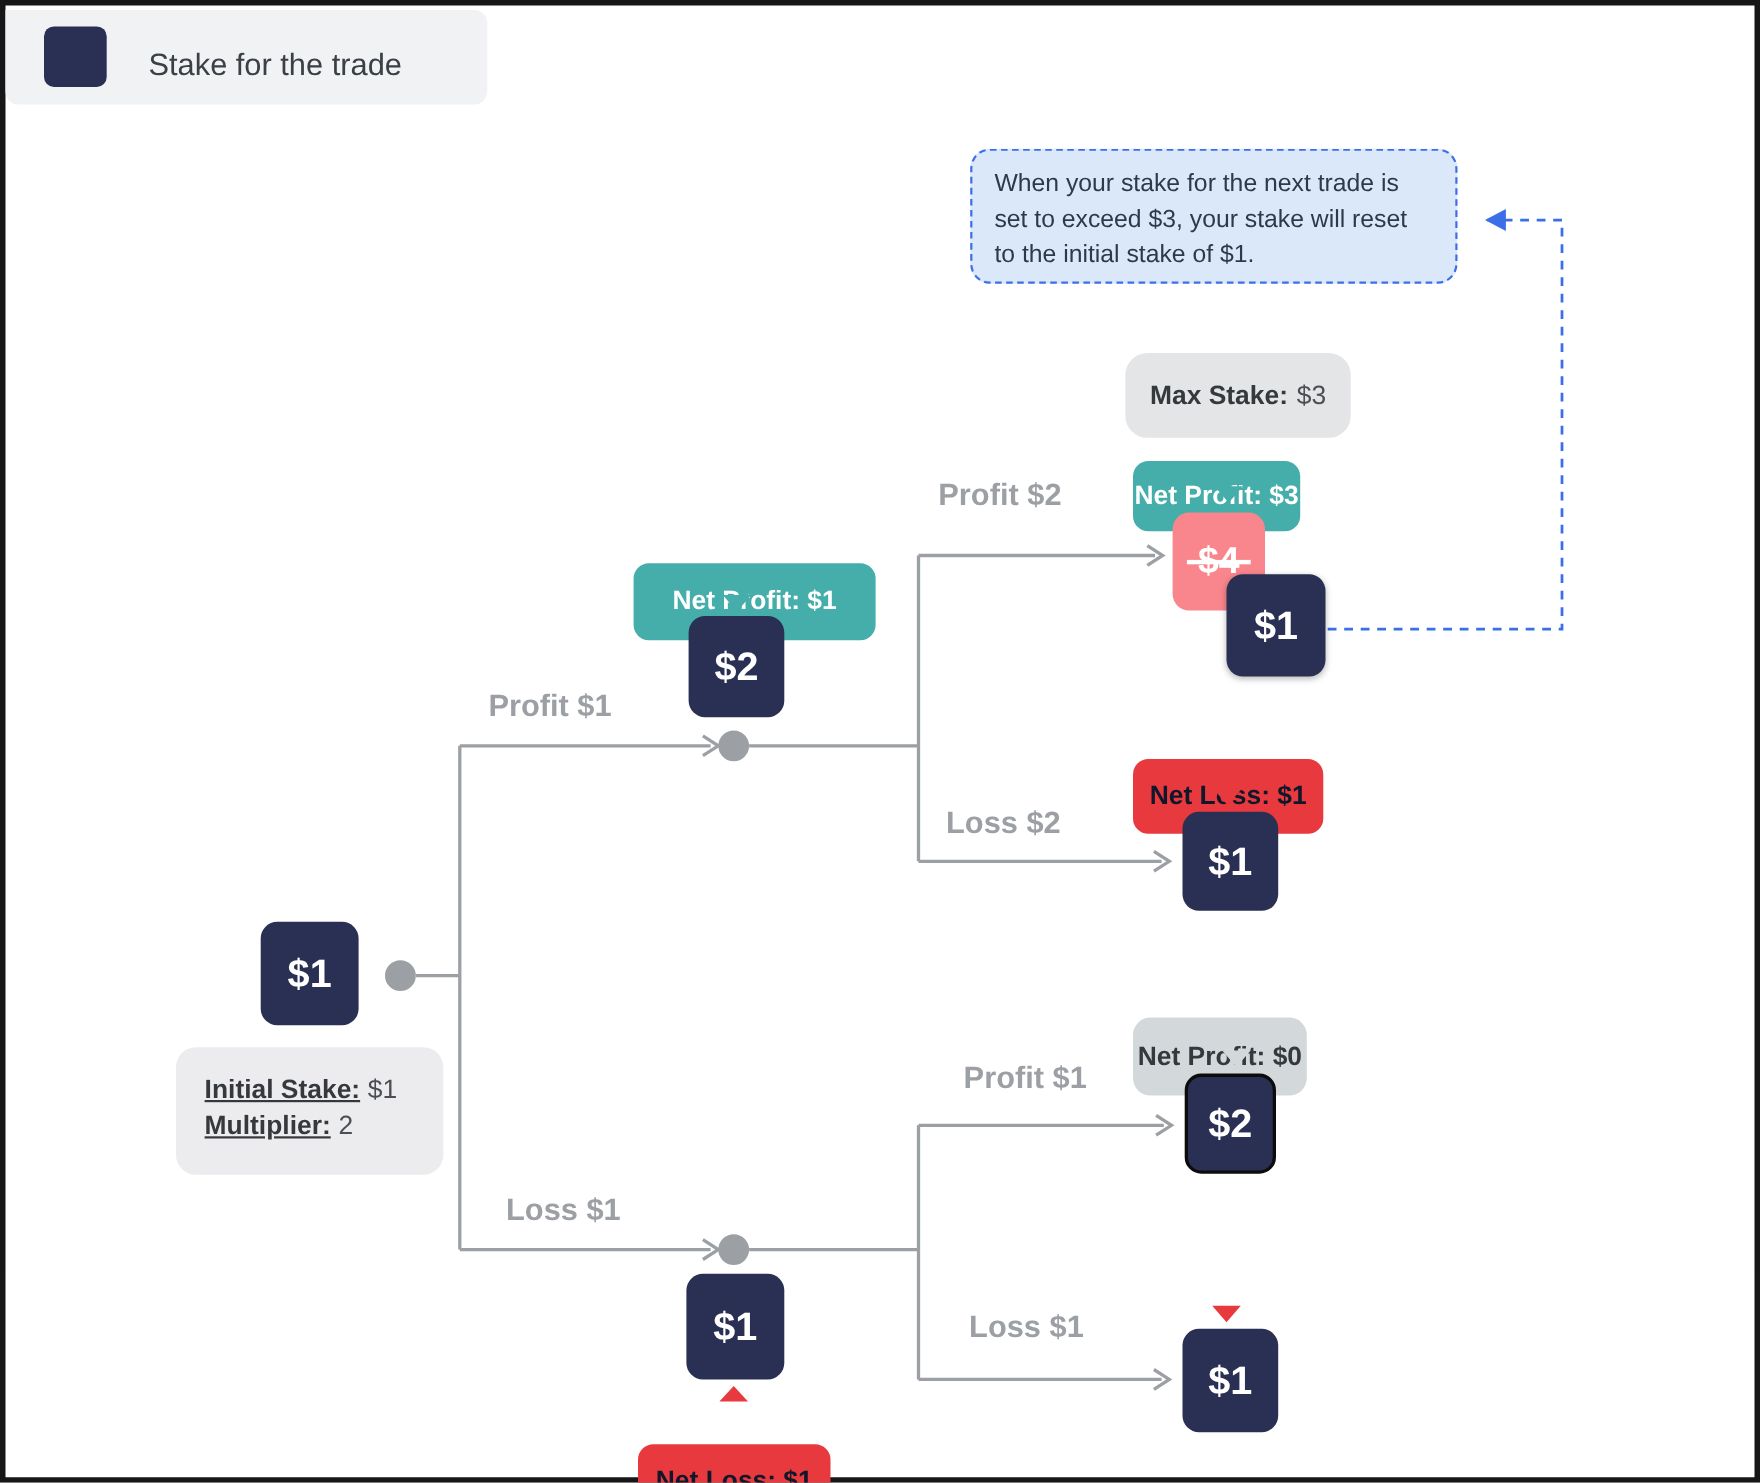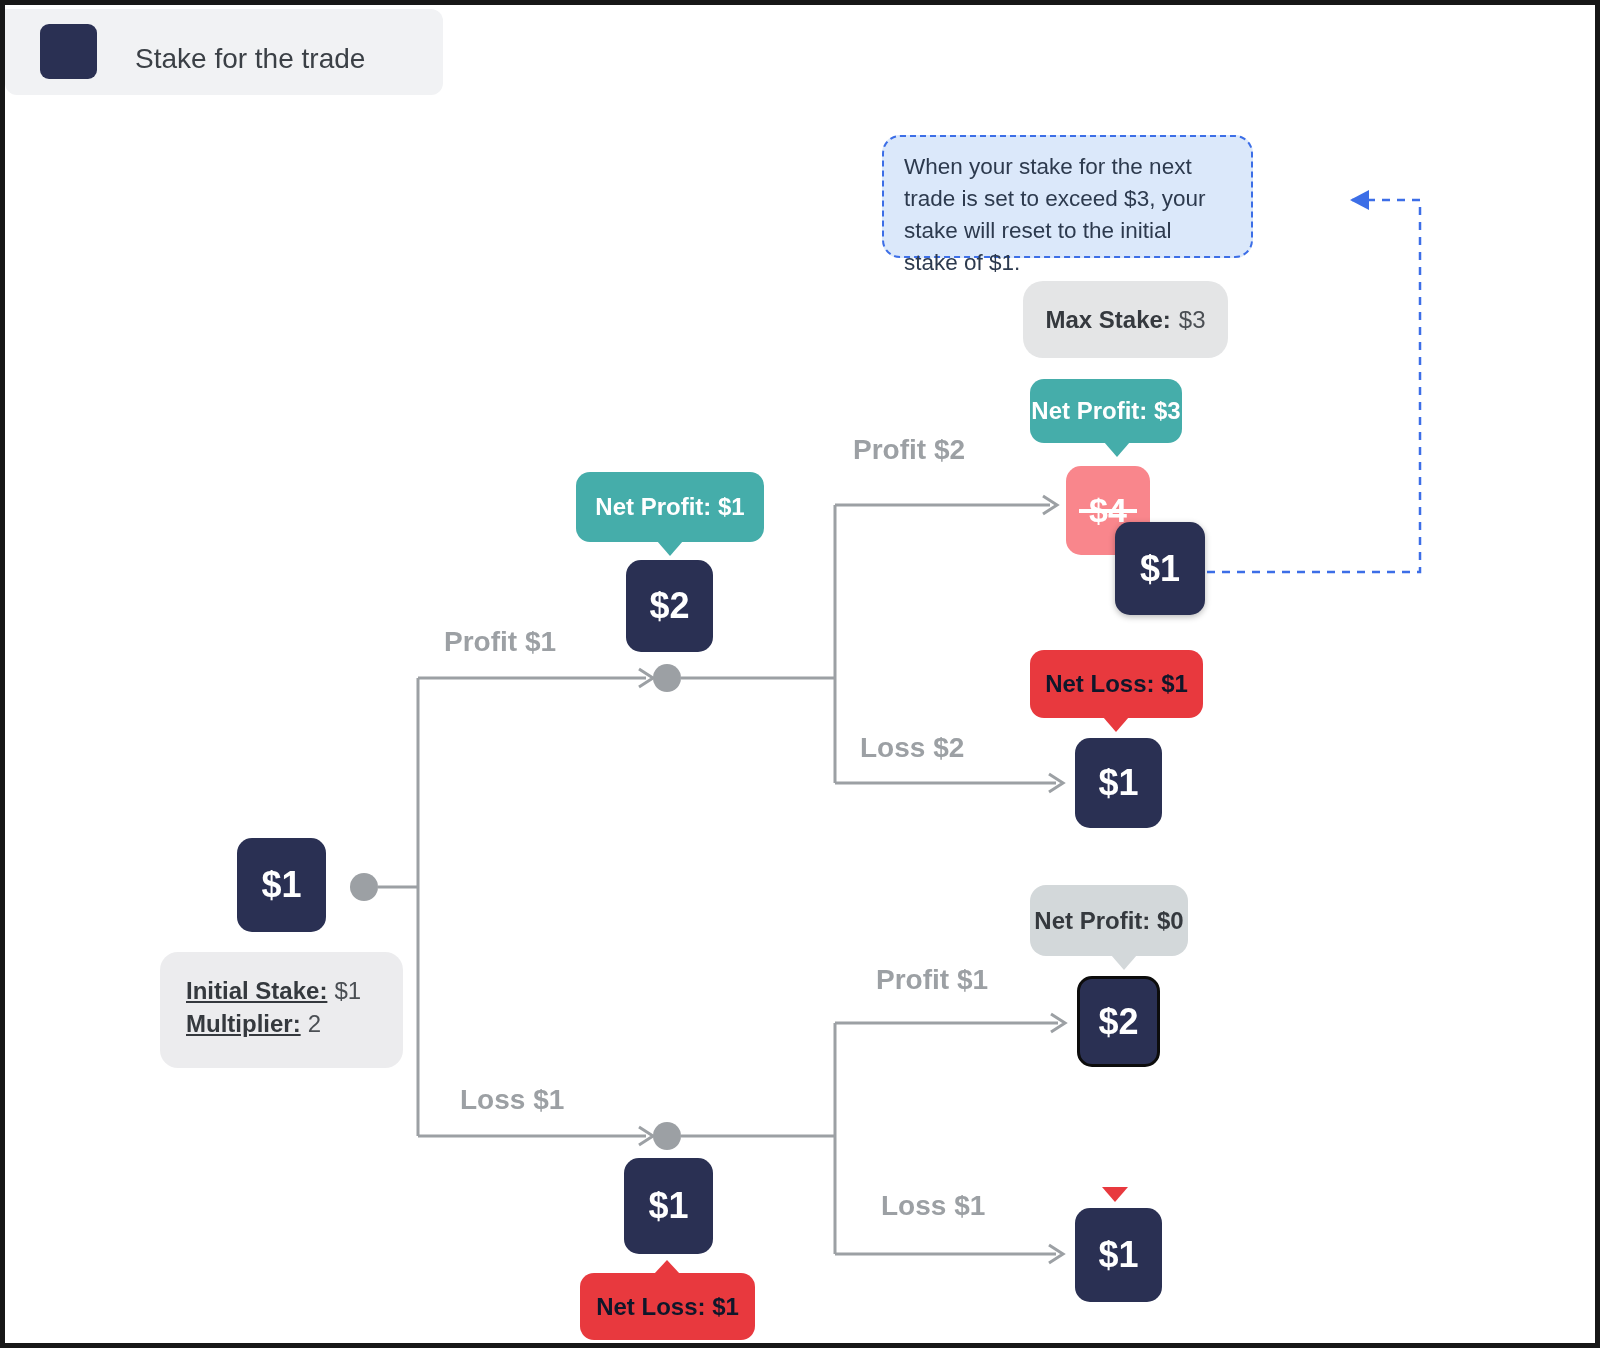--- a/index.html
+++ b/index.html
@@ -21,41 +21,41 @@
   }
   .legend-swatch {
     position:absolute; left:35px; top:15px; width:57px; height:55px;
     background:#2a3053; border-radius:9px;
   }
   .legend-label { position:absolute; left:130px; top:0; height:100px; display:flex; align-items:center;
     font-size:28px; color:#3b4046; }
 
   
   .tooltip {
-    position:absolute; left:882px; top:135px; width:371px; height:123px;
+    position:absolute; left:882px; top:135px; width:443px; height:123px;
     background:#dbe8fa; border:2px dashed #3c6ee7; border-radius:18px;
     padding:14px 20px 14px 20px; font-size:22.5px; line-height:1.42; color:#2d3a4e;
   }
 
   
   .node {
     position:absolute; background:#2a3053; color:#ffffff; border-radius:15px;
     display:flex; align-items:center; justify-content:center;
     font-weight:bold; font-size:36px;
   }
   .node.pink { background:#f9868c; font-size:34px; }
   .node.outlined { border:3px solid #0c0c0c; }
   .node.shadowed { box-shadow:0 2px 6px rgba(0,0,0,0.28); }
   .strike-bar { position:absolute; left:50%; top:50%; width:58px; height:4px;
     transform:translate(-50%,-50%); background:#ffffff; }
 
   
   .badge {
     position:absolute; display:flex; align-items:center; justify-content:center;
-    border-radius:14px; font-weight:bold; font-size:24px; white-space:nowrap;
+    border-radius:14px; font-weight:bold; font-size:24px; white-space:nowrap;margin-top:40px;
   }
   .badge.teal { background:#45adaa; color:#ffffff; }
   .badge.red  { background:#e8393e; color:#0f172a; }
   .badge.gray { background:#e4e5e6; color:#35393e; border-radius:20px; }
   .badge.gray2{ background:#d3d8da; color:#35393e; border-radius:16px; }
   .badge .val { font-weight:normal; margin-left:8px; color:#4b4f54; }
 
   .ptr { position:absolute; width:0; height:0;
     border-left:13px solid transparent; border-right:13px solid transparent; }
   .ptr.down { border-top:15px solid #45adaa; }
@@ -126,21 +126,21 @@
 
   <div class="node pink" style="left:1066px; top:466px; width:84px; height:89px;">
     <span>$4</span>
     <div class="strike-bar"></div>
   </div>
 
   <div class="node shadowed" style="left:1115px; top:522px; width:90px; height:93px; z-index:3;">
     <span>$1</span>
   </div>
 
-  <div class="badge teal" style="left:576px; top:472px; width:188px; height:70px;">Net Profit: $1</div>
+  <div class="badge teal" style="left:576px; top:472px; width:220px; height:70px;">Net Profit: $1</div>
   <div class="ptr down" style="left:657px; top:541px;"></div>
 
   <div class="node" style="left:626px; top:560px; width:87px; height:92px;">
     <span>$2</span>
   </div>
 
   <div class="badge red" style="left:1030px; top:650px; width:173px; height:68px;">Net Loss: $1</div>
   <div class="ptr down red" style="left:1103px; top:717px;"></div>
 
   <div class="node" style="left:1075px; top:738px; width:87px; height:90px;">

